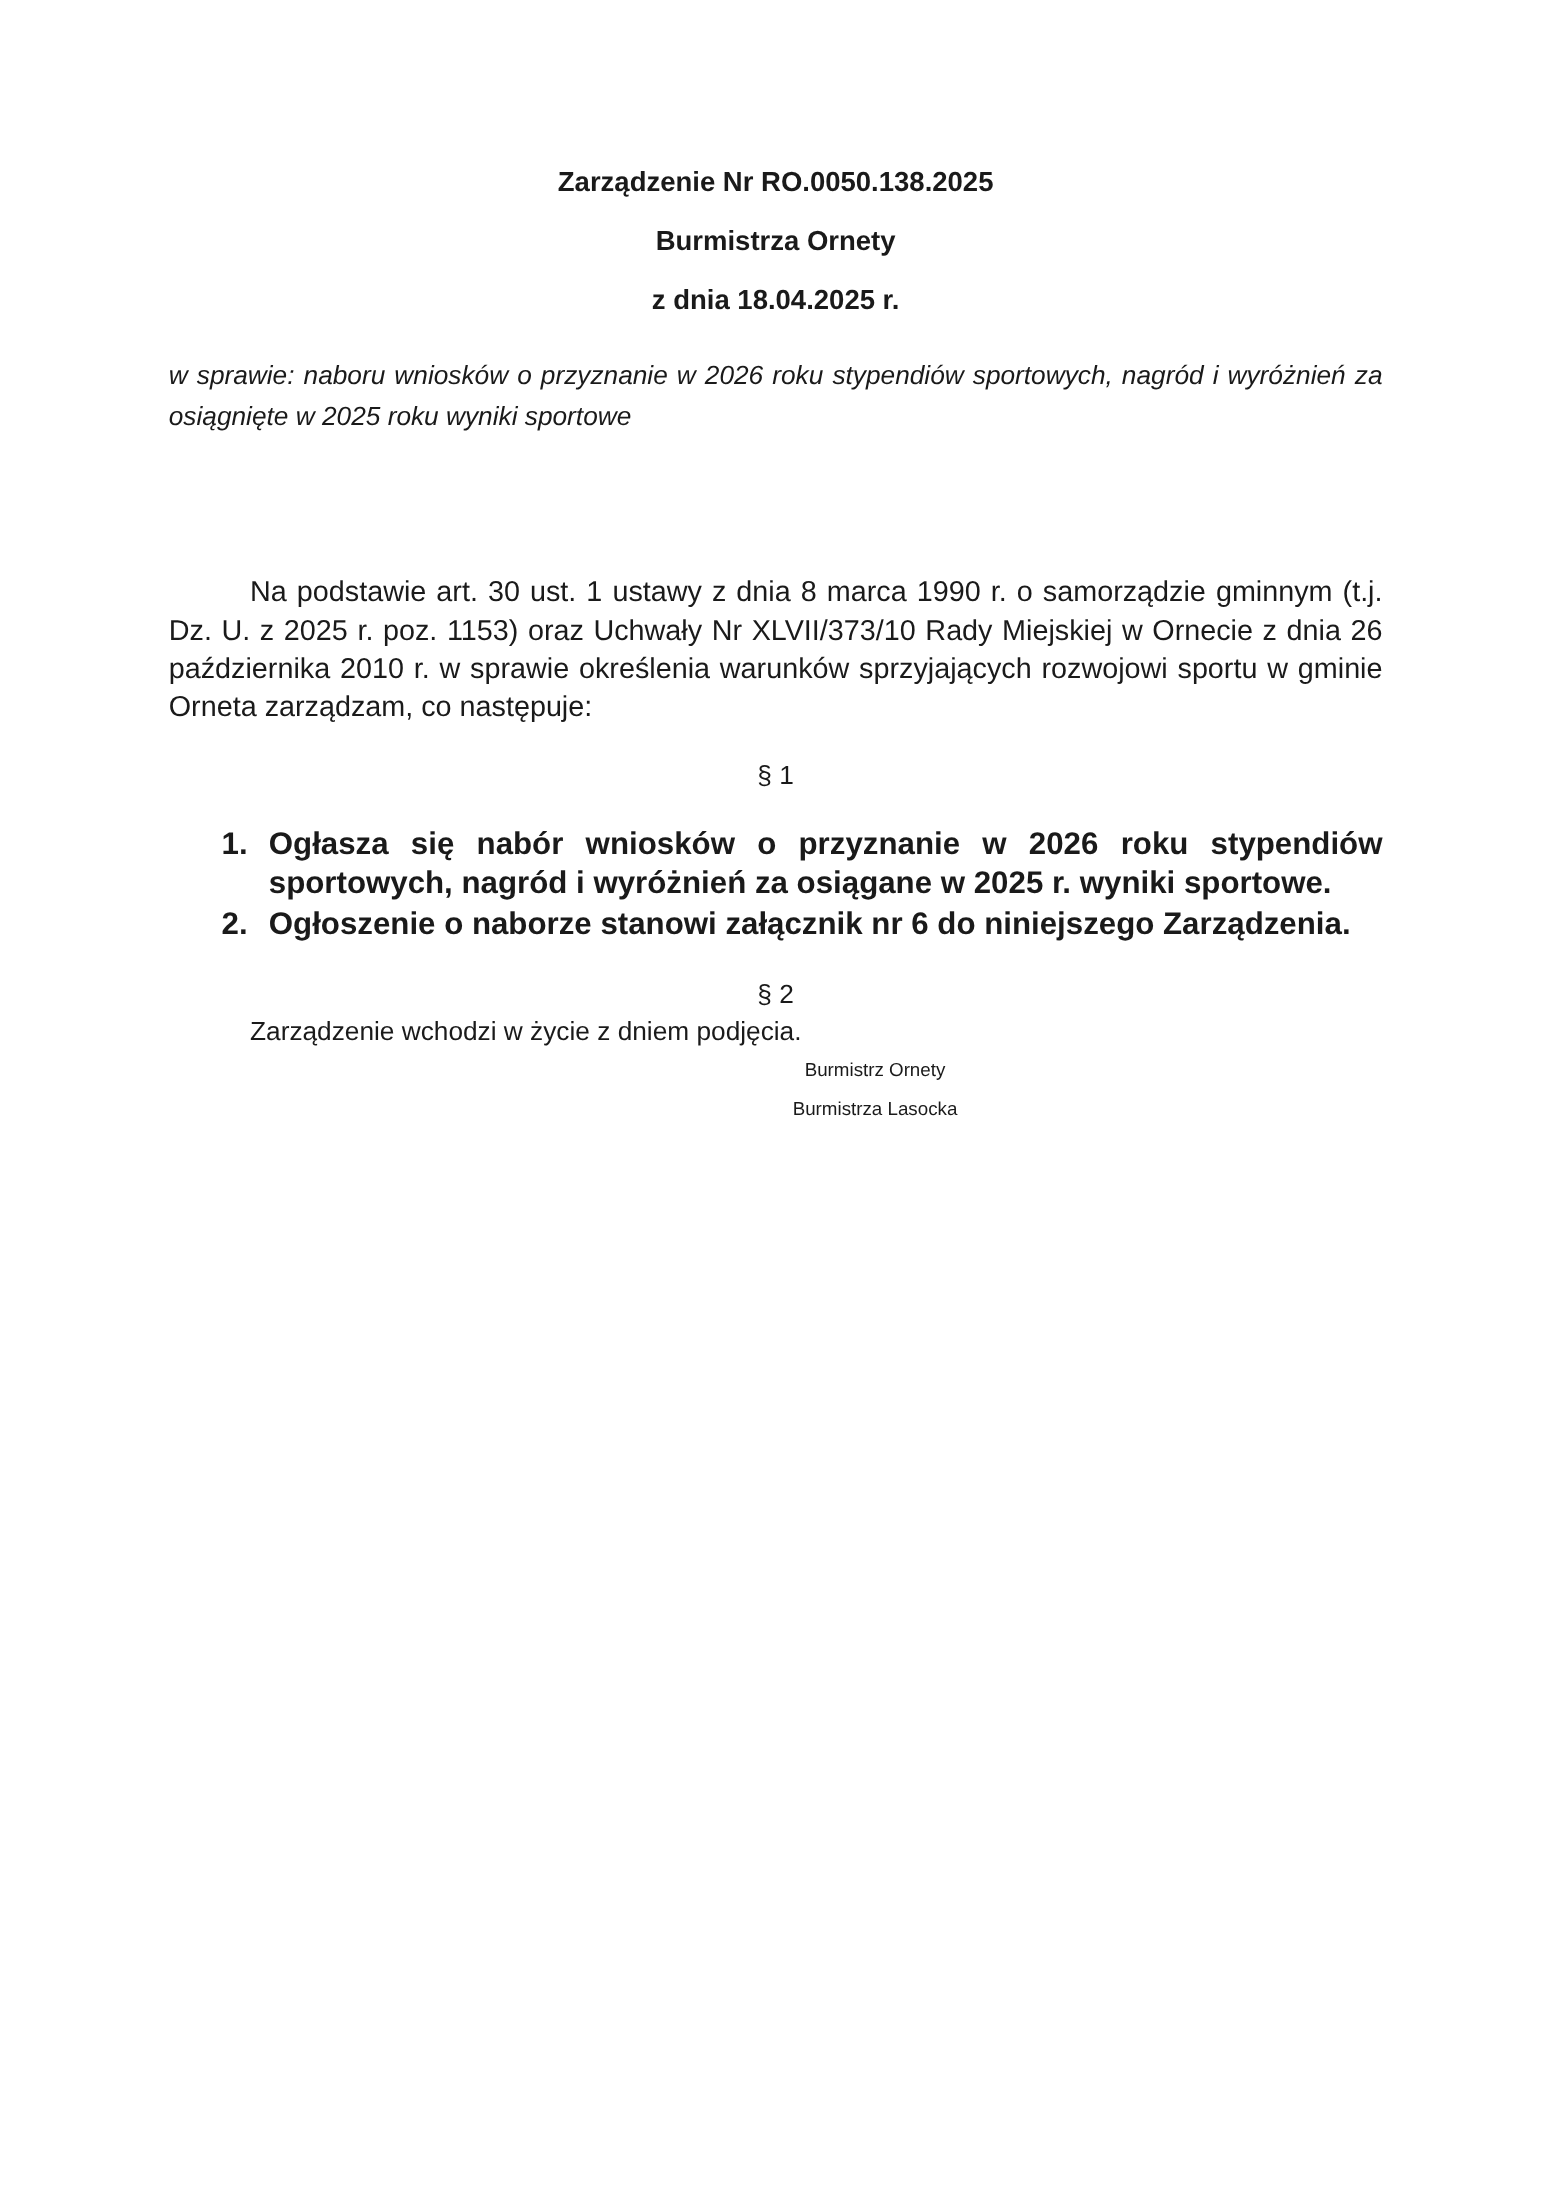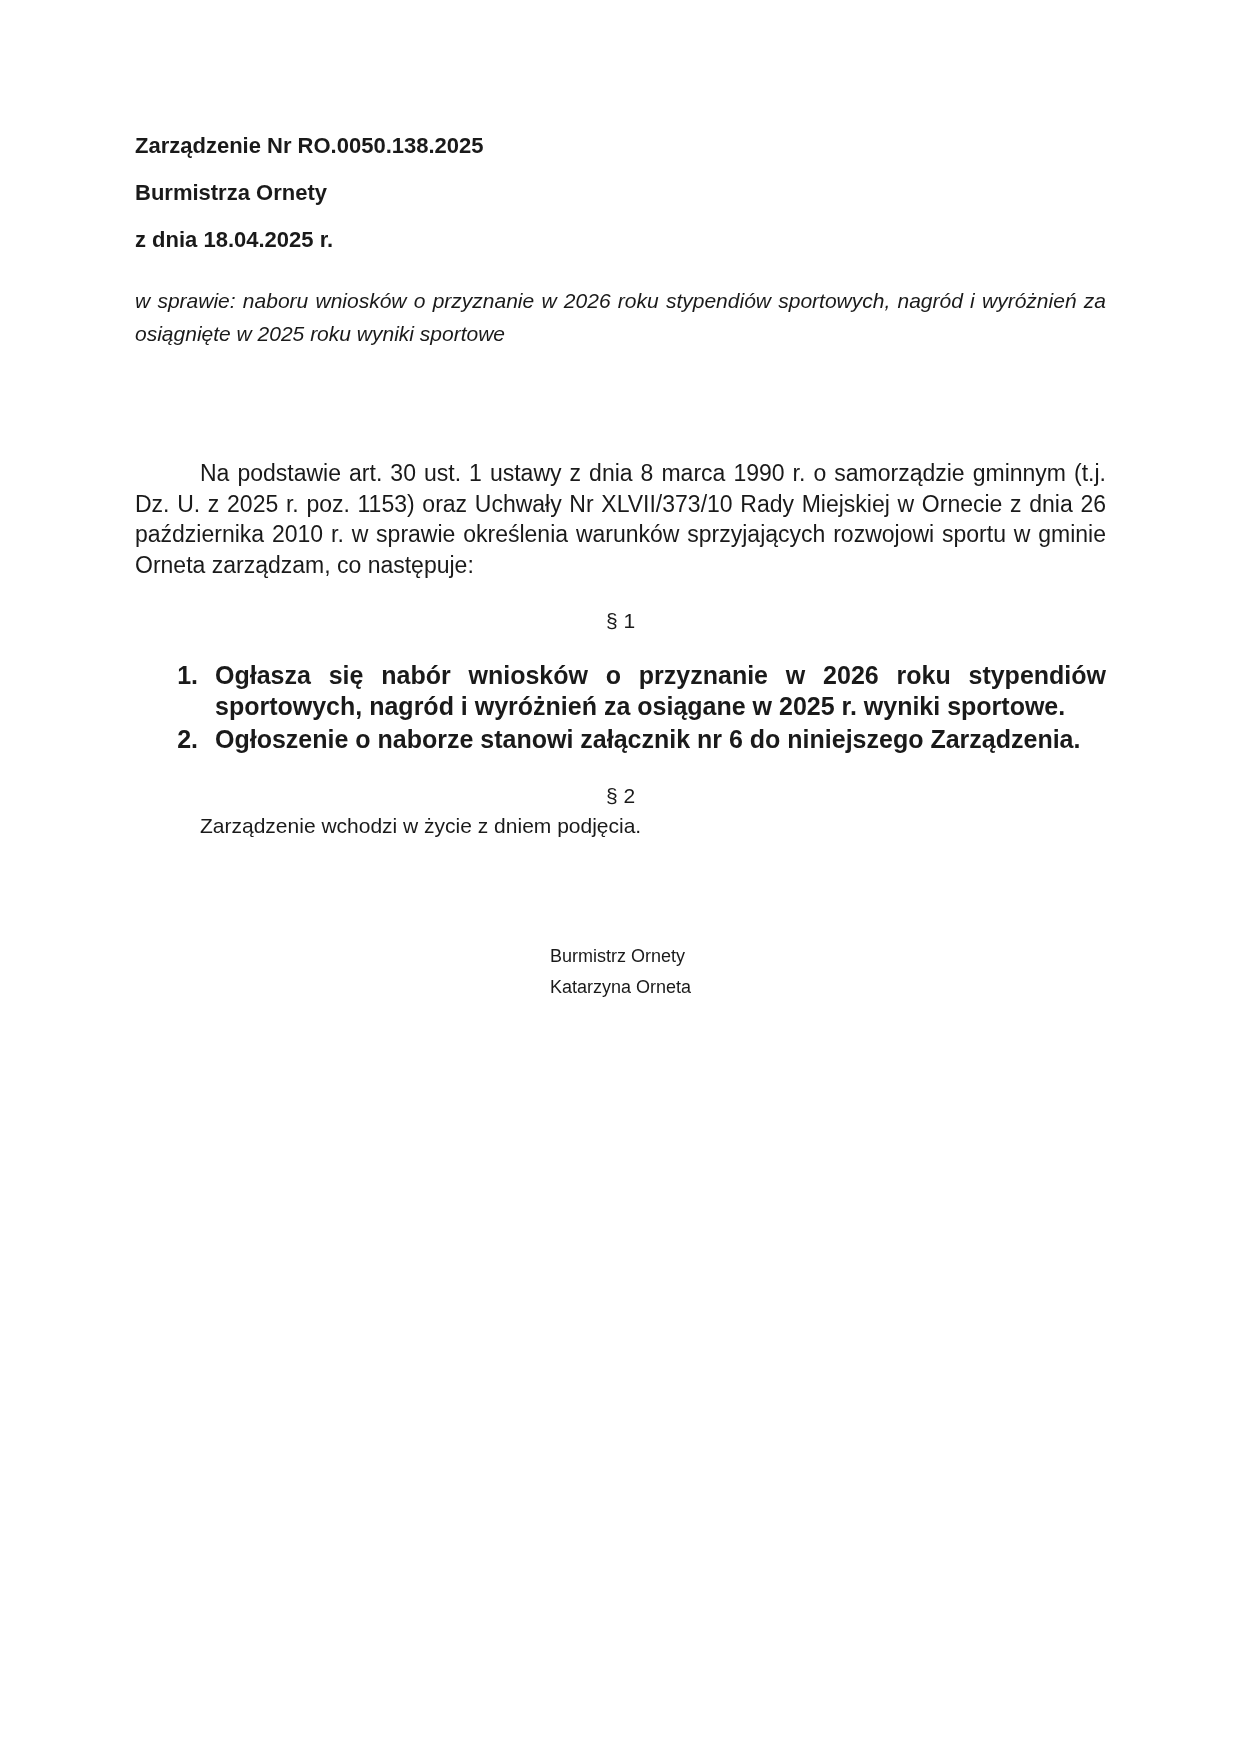--- a/index.html
+++ b/index.html
@@ -11,21 +11,21 @@
     position: relative;
     width: 1241px;
     height: 1755px;
     margin: 0 auto;
     background: #ffffff;
     color: #1a1a1a;
     padding: 132px 135px 0 135px;
     overflow: hidden;
   }
   .title-block {
-    text-align: left;
+    text-align: center;
   }
   .title-line {
     font-size: 22px;
     font-weight: bold;
     line-height: 28px;
     margin-bottom: 19px;
   }
   .subject {
     margin-top: 30px;
     font-size: 21px;
@@ -57,25 +57,24 @@
   ol.provisions li {
     padding-left: 10px;
     margin-bottom: 2px;
   }
   .effective {
     font-size: 21px;
     line-height: 30px;
     text-indent: 65px;
   }
   .signature-block {
-    margin-top: 100px;
     margin-left: 415px;
     width: 300px;
-    text-align: left;
-    font-size: 18px;
+    text-align: center;
+    font-size: 15px;
     line-height: 31px;
   }
 </style>
 </head>
 <body>
 
 <div class="page">
 
   <div class="title-block">
     <p class="title-line">Zarządzenie Nr RO.0050.138.2025</p>
@@ -93,16 +92,16 @@
     <li>Ogłasza się nabór wniosków o przyznanie w 2026 roku stypendiów sportowych, nagród i wyróżnień za osiągane w 2025 r. wyniki sportowe.</li>
     <li>Ogłoszenie o naborze stanowi załącznik nr 6 do niniejszego Zarządzenia.</li>
   </ol>
 
   <p class="section-heading">§ 2</p>
 
   <p class="effective">Zarządzenie wchodzi w życie z dniem podjęcia.</p>
 
   <div class="signature-block">
     <div>Burmistrz Ornety</div>
-    <div>Katarzyna Orneta</div>
+    <div>Burmistrza Lasocka</div>
   </div>
 
 </div>
 
 </body></html>

